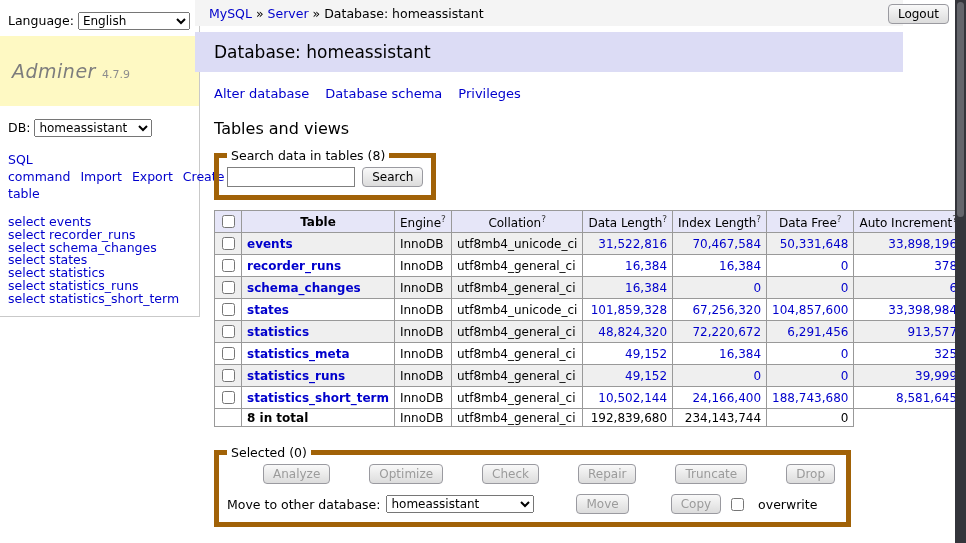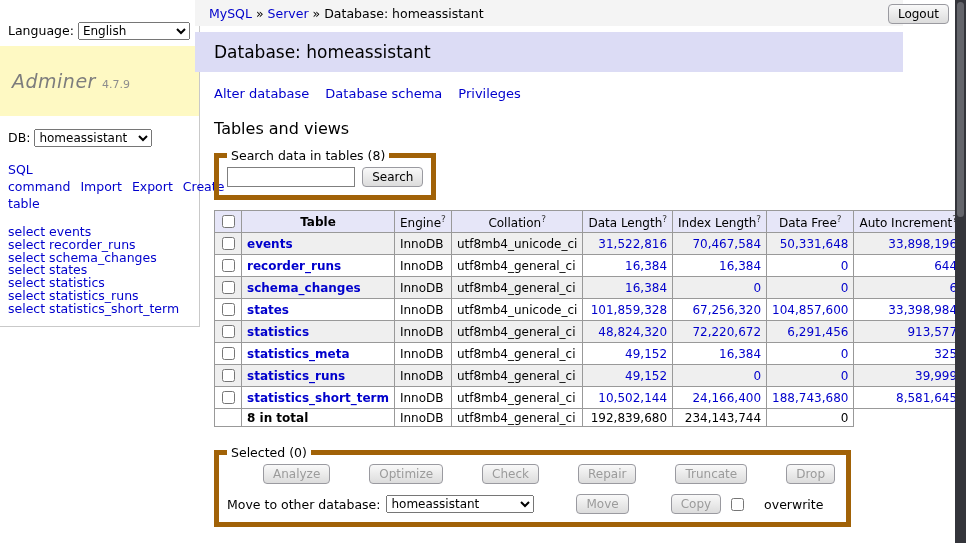--- a/index.html
+++ b/index.html
@@ -6,21 +6,21 @@
   html, body { margin: 0; padding: 0; }
   body {
     width: 966px; height: 543px; position: relative; overflow: hidden;
     background: #fff; color: #000;
     font-family: "DejaVu Sans", "Liberation Sans", sans-serif; font-size: 13px;
   }
   a { color: #0000cc; text-decoration: none; cursor: pointer; }
 
   
   .sidebar {
-    position: absolute; top: 16px; left: 0; width: 200px; background: #fff;
+    position: absolute; top: 6px; left: 0; width: 200px; background: #fff;
     border-right: 1px solid #c9c9c9; border-bottom: 1px solid #c9c9c9; padding-bottom: 10px;
   }
   .lang-row { padding: 6px 8px; font-size: 12.5px; white-space: nowrap; }
   .lang-row select { margin-left: 4px; width: 112px; font-size: 12px; }
   .brand { background: #fef9c3; padding: 24px 12px; }
   .brand .app { font-size: 19px; font-style: italic; color: #7d7d7d; letter-spacing: .5px; }
   .brand .ver { font-size: 11px; color: #8d8d8d; margin-left: 6px; }
   .db-row { padding: 13px 8px 0; font-size: 12.5px; }
   .db-row select { margin-left: 4px; width: 118px; font-size: 12px; }
   .side-actions { padding: 14px 8px 0; font-size: 12.5px; line-height: 17px; width: 176px; }
@@ -74,21 +74,21 @@
   tbody tr:nth-child(odd) td { background: #efefef; }
   tfoot td { background: #fff; }
   tfoot .c-name { font-weight: 700; }
   tfoot .c-num { color: #000; }
 
   
   .selected-fieldset { margin-top: 18px; }
   .btn-row button { margin-right: 3px; }
   .move-row { margin-top: 10px; font-size: 12.5px; display: flex; align-items: center; gap: 6px; }
   .move-row select { width: 148px; font-size: 12px; }
-  .move-row .chk { display: flex; align-items: center; gap: 17px; }
+  .move-row .chk { display: flex; align-items: center; gap: 11px; }
 
   .create-links { margin: 16px 0 0; }
   .create-links a { margin-right: 16px; }
 
   
   .scrollbar { position: absolute; top: 0; right: 0; width: 11px; height: 543px; background: #34353b; }
   .scroll-thumb { position: absolute; top: 2px; left: 2px; width: 7px; height: 215px; background: #64656b; border-radius: 4px; }
 </style>
 </head>
 <body>
@@ -167,21 +167,21 @@
 
         </tr>
         <tr>
           <td class="c-check"><input type="checkbox" style=""></td>
           <td class="c-name"><a>recorder_runs</a></td>
           <td>InnoDB</td>
           <td>utf8mb4_general_ci</td>
           <td class="c-num"><a>16,384</a></td>
           <td class="c-num"><a>16,384</a></td>
           <td class="c-num"><a>0</a></td>
-          <td class="c-num"><a>644</a></td>
+          <td class="c-num"><a>378</a></td>
           <td class="c-num"></td>
 
         </tr>
         <tr>
           <td class="c-check"><input type="checkbox" style=""></td>
           <td class="c-name"><a>schema_changes</a></td>
           <td>InnoDB</td>
           <td>utf8mb4_general_ci</td>
           <td class="c-num"><a>16,384</a></td>
           <td class="c-num"><a>0</a></td>

